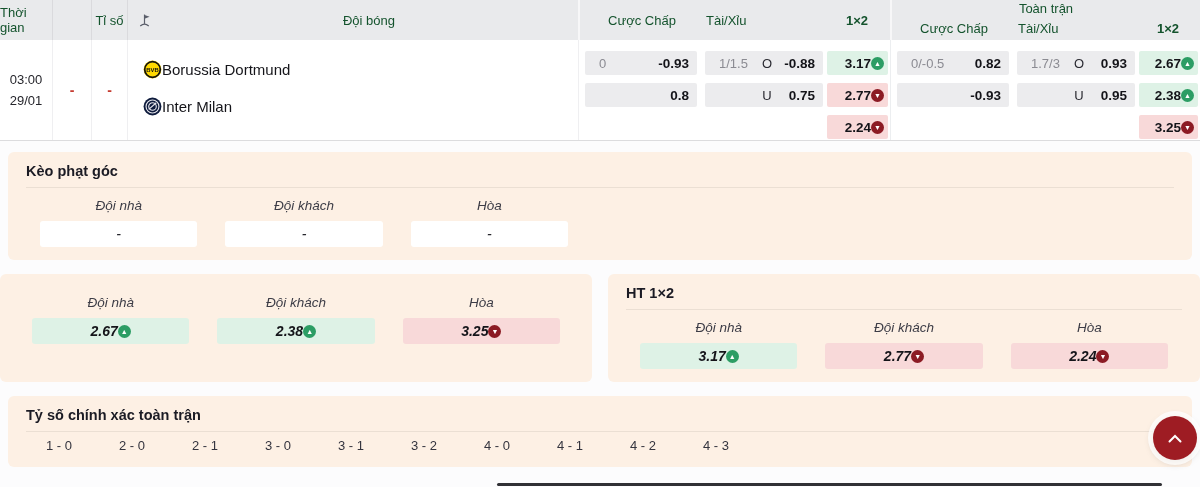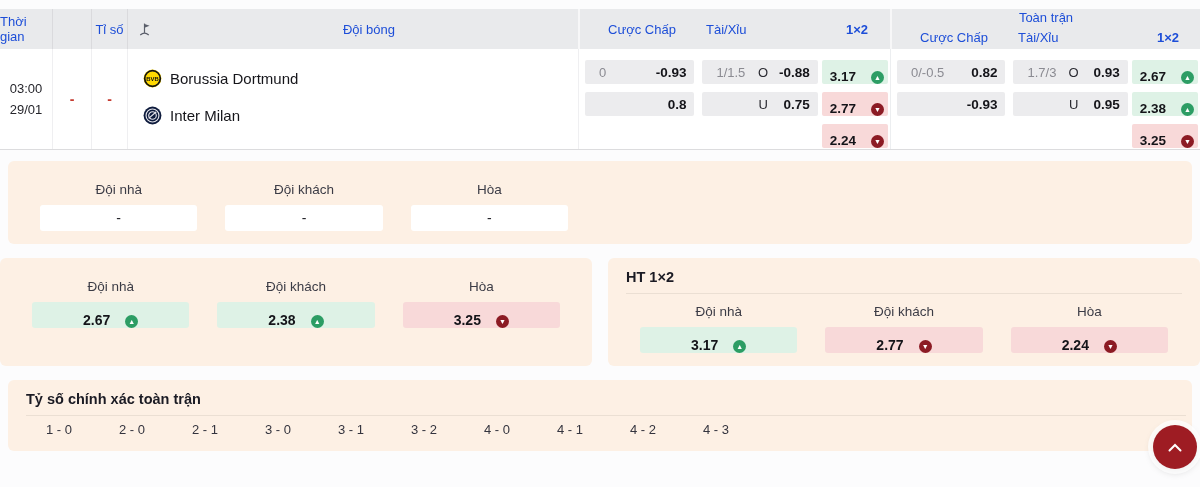--- a/index.html
+++ b/index.html
@@ -2,77 +2,77 @@
 <html><head>
 <meta charset="utf-8">
 <style>
   * { margin:0; padding:0; box-sizing:border-box; }
   html,body { width:1200px; height:487px; overflow:hidden; background:#fcfcfd;
     font-family:"Liberation Sans","DejaVu Sans",sans-serif; color:#17171d; }
   .page { position:relative; width:1200px; height:487px; }
 
   
   .otable { background:#fff; border-bottom:1px solid #dcdcde; }
-  .thead { display:flex; height:40px; background:#e9eaec; font-size:13px; color:#1d4ed8;margin-top:9px; }
+  .thead { display:flex; height:40px; background:#e9eaec; font-size:13px; color:#14532d; }
   .th { display:flex; align-items:center; justify-content:center; border-right:1px solid #dadadd; }
   .th-time { width:53px; } .th-status { width:39px; } .th-score { width:36px; }
   .th-flag { width:32px; border-right:none; }
   .th-team { flex:1; border-right:none; }
   .th-half { display:flex; flex-direction:column; border-left:2px solid #f7f7f8; }
   .th-half.h1 { width:312px; } .th-half.h2 { width:310px; }
   .half-title { height:17px; display:flex; align-items:center; justify-content:center; }
   .half-sub { flex:1; display:flex; align-items:center; padding-left:6px; }
   .half-sub .s-hdp { width:112px; text-align:center; }
   .half-sub .s-ou { width:118px; margin-left:8px; }
   .half-sub .s-x12 { flex:1; text-align:center;font-weight:bold; }
 
   .trow { display:flex; height:100px; background:#fff; }
   .td { border-right:1px solid #efeff1; }
   .td-time { width:53px; display:flex; flex-direction:column; align-items:center; justify-content:center; gap:6px; font-size:13px; color:#26262c; }
   .td-status { width:39px; } .td-scorecell { width:36px; }
   .centercell { display:flex; align-items:center; justify-content:center; }
   .dash { color:#c53b30; font-weight:700; font-size:14px; }
   .td-teams { flex:1; border-right:none; padding:17px 0 0 15px; display:flex; flex-direction:column; gap:13px; }
-  .teamline { display:flex; align-items:center; gap:8px; height:24px; cursor:pointer; }
+  .teamline { display:flex; align-items:center; height:24px; cursor:pointer; }
   .teamname { font-size:15px; color:#15151a; }
   .logo { width:19px; height:19px; flex:0 0 auto; }
 
   .td-half { display:flex; padding:11px 0 0 6px; border-left:1px solid #efeff1; }
   .td-half.h1 { width:312px; } .td-half.h2 { width:310px; border-left:1px solid #eceef0; }
   .ocol { display:flex; flex-direction:column; }
   .ocol-hdp { width:112px; } .ocol-ou { width:118px; margin-left:8px; } .ocol-x12 { flex:1; margin-left:4px; margin-right:2px; }
   .slot { height:24px; margin-bottom:8px; }
   .obox { height:24px; border-radius:2px; display:flex; align-items:center; padding:0 8px; font-size:13px; cursor:pointer; }
   .obox.gray { background:#ececee; }
   .obox .line { color:#8b8b92; flex:1; text-align:left; padding-left:6px; }
   .obox .side { width:16px; text-align:center; color:#2a2a31; }
   .obox .odds { flex:1; text-align:right; font-weight:700; color:#141419; font-size:13.5px; }
 
   
-  .tbox { display:flex; align-items:flex-end; justify-content:flex-end; gap:15px;
+  .tbox { display:flex; align-items:center; justify-content:flex-end; gap:0;
           border-radius:2px; font-weight:700; font-size:13.5px; color:#141419; cursor:pointer; }
   .tbox.t-up   { background:#def2e6; }
   .tbox.t-down { background:#f8d9d9; }
   .arr { width:13px; height:13px; border-radius:50%; color:#fff; font-size:7px;
          display:inline-flex; align-items:center; justify-content:center; flex:0 0 auto; }
   .t-up .arr { background:#2c9d64; }
   .t-down .arr { background:#8c1b24; }
 
   
   .strip { height:38px; background:#fdfdfe; border-bottom:1px solid #ededf0; position:relative; }
   .keo-btn { position:absolute; right:0; top:5px; width:125px; height:31px; background:#7a1116;
     color:#fff; font-weight:700; font-size:14px; display:flex; align-items:center;
     justify-content:space-between; padding:0 16px 0 22px; cursor:pointer; }
 
   
   .section { background:#fdf0e4; border-radius:6px; margin:0 8px; padding:11px 18px 13px 18px; }
   .sec-title { font-size:14.5px; font-weight:700; color:#1b1b24; padding-bottom:8px;
     border-bottom:1px solid rgba(0,0,0,0.07); }
   .sec-corner { margin-top:11px; }
-  .tri-grid { display:grid; grid-template-columns:repeat(3,1fr); margin-top:7px; }
+  .tri-grid { display:grid; grid-template-columns:repeat(3,1fr); margin-top:7px;font-style:italic; }
   .tri-grid.narrow { width:556px; }
   .colhead { text-align:center; font-size:13.5px; color:#3c3c46; padding:3px 0 8px 0; }
   .vbox { height:26px; margin:0 14px; border-radius:3px; font-size:14px; }
   .vbox.plain { background:#fff; display:flex; align-items:center; justify-content:center; font-weight:400; color:#26262c; cursor:pointer; }
   .vbox.tbox { justify-content:center; }
 
   .two-col { display:flex; gap:16px; margin-top:14px; }
   .two-col .section { flex:1; margin:0; }
   .sections-wrap { margin-top:10px; }
   .sec-score { margin-top:14px; padding-right:6px; }
@@ -263,20 +263,21 @@
             </div>
         </div>
       </div>
     </div>
   </div>
 
 
   <div class="sections-wrap">
 
     <div class="section sec-corner">
+      <div class="sec-title">Kèo phạt góc</div>
       <div class="tri-grid narrow">
         <div class="colhead">Đội nhà</div>
         <div class="colhead">Đội khách</div>
         <div class="colhead">Hòa</div>
         <div class="vbox plain">-</div>
         <div class="vbox plain">-</div>
         <div class="vbox plain">-</div>
       </div>
     </div>
 

